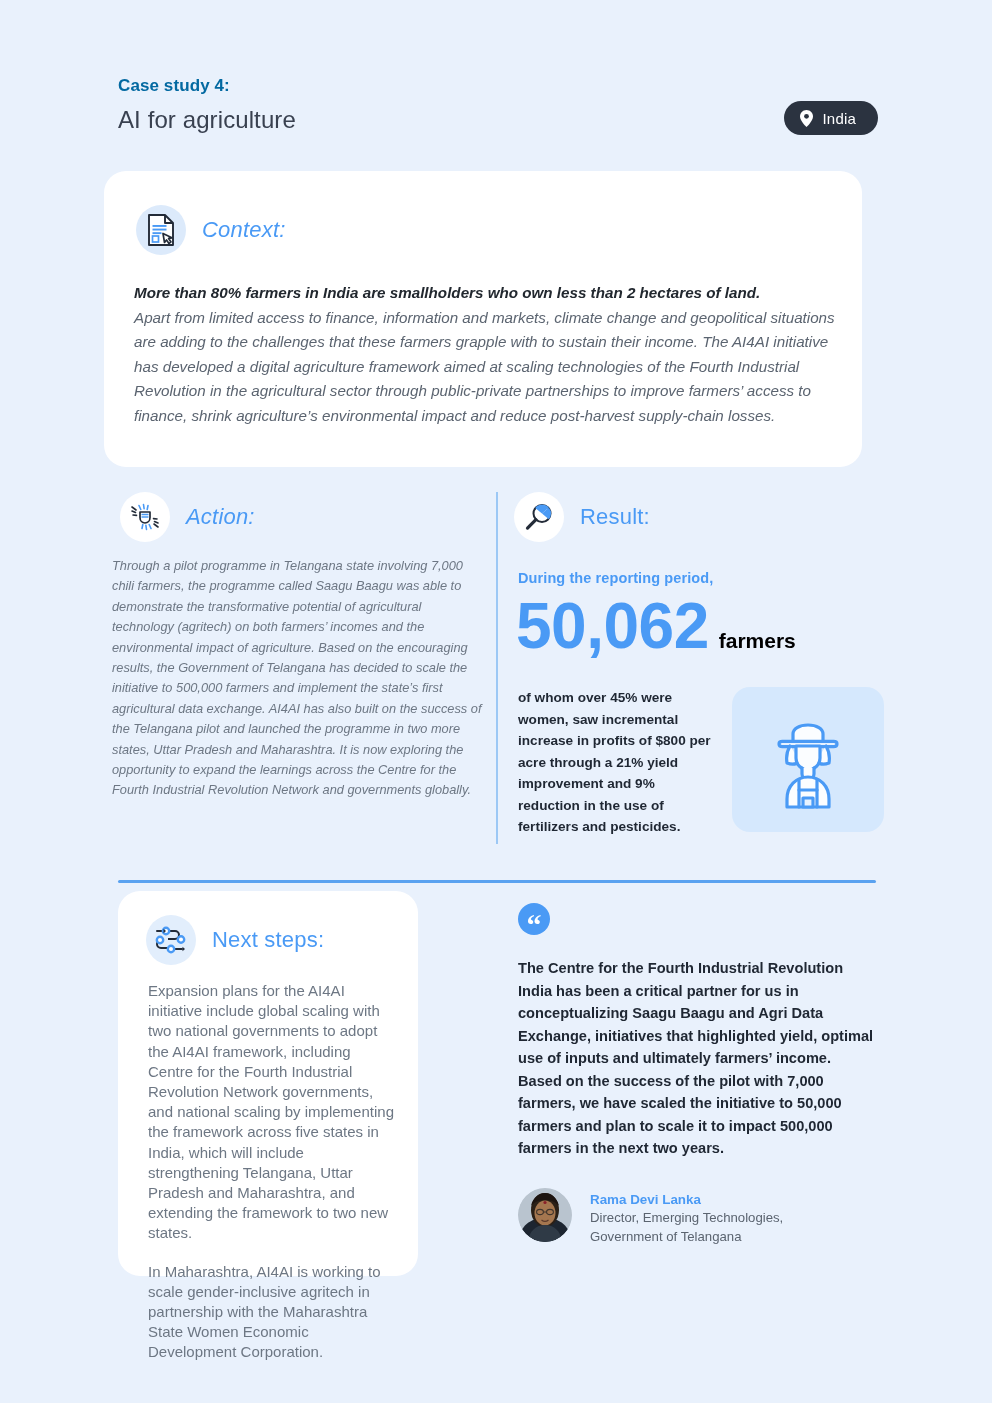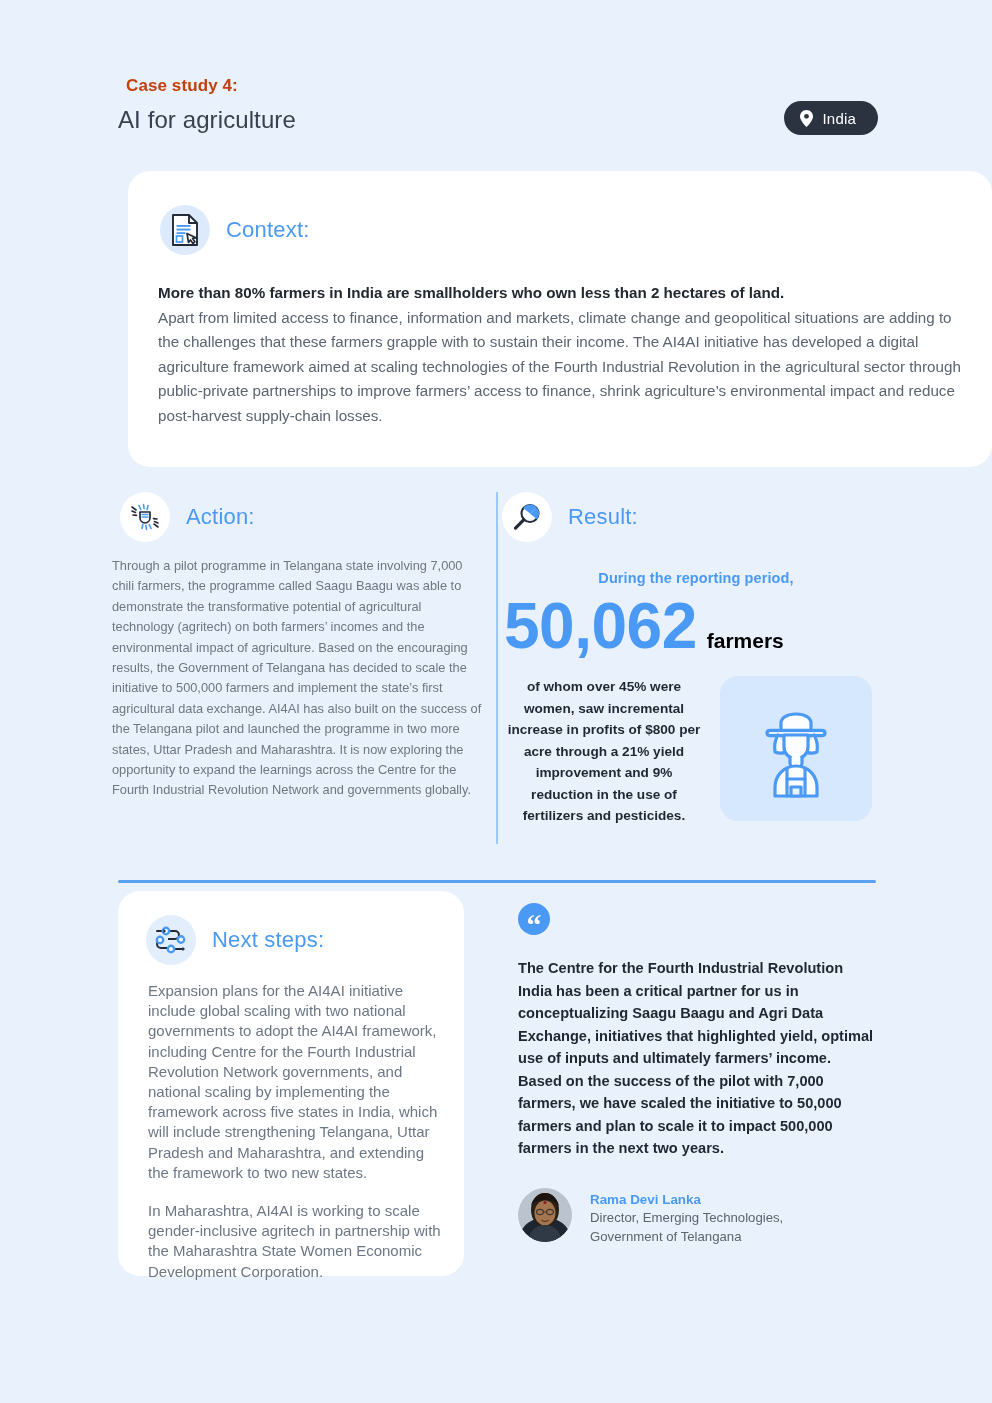--- a/index.html
+++ b/index.html
@@ -24,23 +24,23 @@
   
   .header {
     position: absolute;
     left: 118px;
     top: 76px;
     width: 760px;
   }
   .case-label {
     font-size: 17px;
     font-weight: bold;
-    color: #c2410c;
+    color: #0369a1;
     letter-spacing: 0.1px;
-    margin: 0 0 10px 8px;
+    margin: 0 0 10px 0;
   }
   .case-title {
     font-size: 24px;
     font-weight: 400;
     color: #394150;
     margin: 0;
     letter-spacing: 0.1px;
   }
 
   .country-pill {
@@ -67,24 +67,25 @@
   }
 
   
   .card {
     background: #ffffff;
     border-radius: 22px;
     position: absolute;
   }
 
   .context-card {
-    left: 128px;
+    left: 104px;
     top: 171px;
-    width: 864px;
+    width: 758px;
     height: 296px;
+    font-style: italic;
   }
 
   .section-head {
     display: flex;
     align-items: center;
     gap: 16px;
   }
   .icon-circle {
     width: 50px;
     height: 50px;
@@ -123,37 +124,38 @@
     font-weight: bold;
     display: block;
   }
 
   
   .action-col {
     position: absolute;
     left: 112px;
     top: 492px;
     width: 372px;
+    font-style: italic;
   }
   .action-head { margin-left: 8px; }
   .action-body {
     margin-top: 14px;
     font-size: 12.8px;
     line-height: 20.4px;
     color: #6d7784;
   }
 
   .result-col {
     position: absolute;
     left: 496px;
     top: 492px;
     width: 388px;
     border-left: 2px solid #9cc8f5;
+    padding-left: 12px;
     min-height: 352px;
-    text-align: center;
   }
   .result-head { margin-left: 4px; }
   .result-sub {
     margin-top: 28px;
     margin-left: 8px;
     font-size: 14.5px;
     font-weight: bold;
     color: #4a9af5;
     letter-spacing: 0.1px;
   }
@@ -172,21 +174,21 @@
   }
   .bignum-unit {
     font-size: 21px;
     color: #000000;
     font-weight: bold;
     margin-left: 10px;
   }
   .result-detail-row {
     display: flex;
     margin-left: 8px;
-    margin-top: 12px;
+    margin-top: 23px;
     gap: 18px;
   }
   .result-detail {
     font-size: 13.6px;
     line-height: 21.5px;
     font-weight: bold;
     color: #1f2733;
     width: 196px;
   }
   .farmer-tile {
@@ -208,21 +210,21 @@
     width: 758px;
     height: 3px;
     background: #5aa2f0;
     border-radius: 2px;
   }
 
   
   .next-card {
     left: 118px;
     top: 891px;
-    width: 346px;
+    width: 300px;
     height: 385px;
   }
   .next-head { position: absolute; left: 28px; top: 24px; }
   .next-body {
     position: absolute;
     left: 30px;
     top: 90px;
     right: 22px;
     font-size: 15px;
     line-height: 20.2px;

